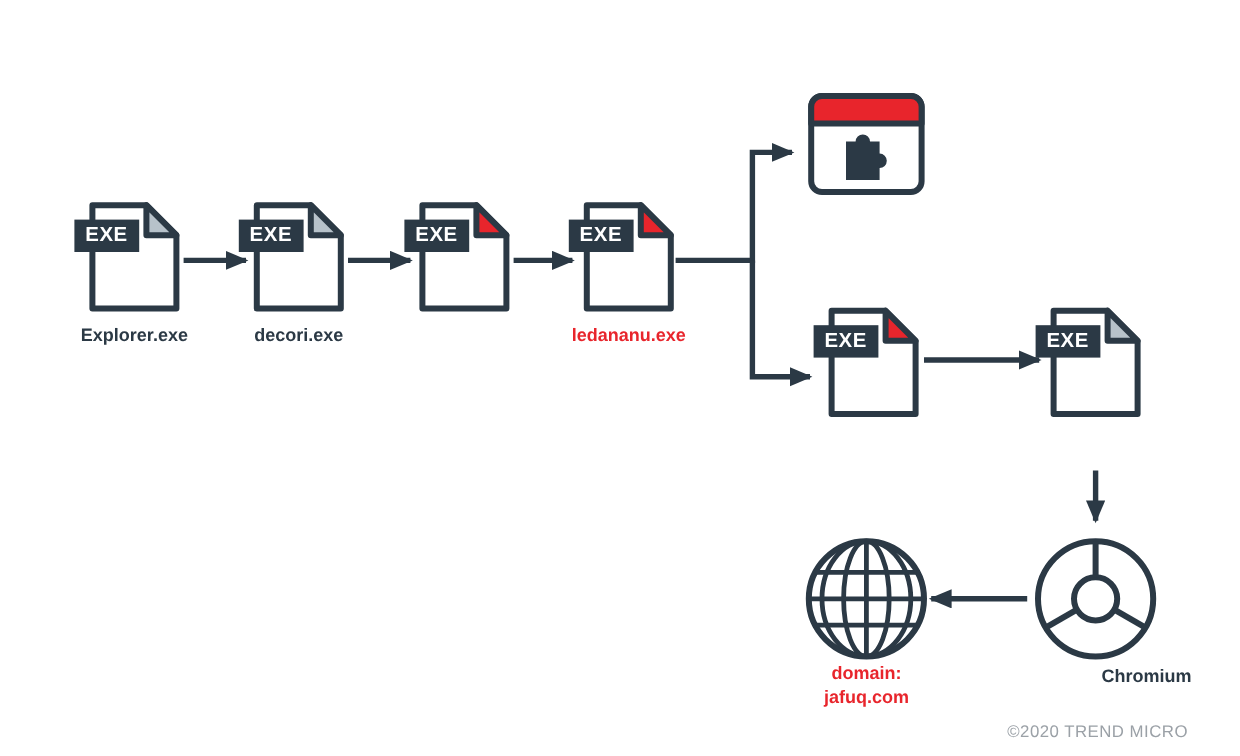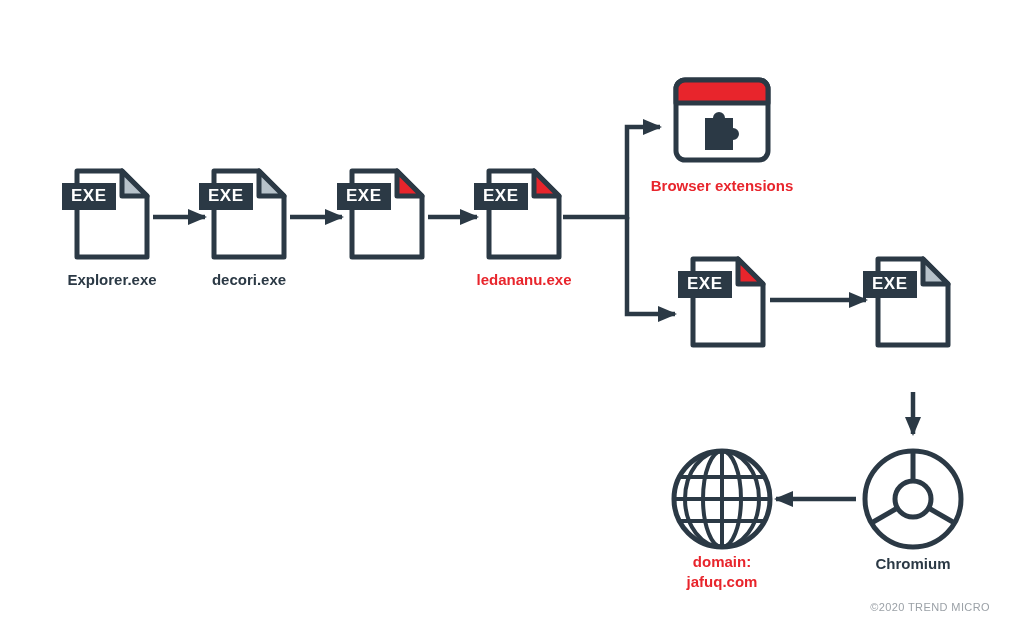--- a/index.html
+++ b/index.html
@@ -79,21 +79,21 @@
   .browser-header{
     fill:var(--red,#e8252c);
     stroke:var(--dark,#2b3945);
     stroke-width:5;
     stroke-linejoin:round;
   }
   .copyright{
     position:absolute;
     right:43px;
     top:585px;
-    font-size:11px;
+    font-size:14px;
     letter-spacing:.4px;
     color:var(--copyright_gray,#9ba1a7);
   }
 </style>
 </head>
 <body>
 
 <div class="canvas">
 
   <svg class="connector-layer" width="1033" height="630" viewBox="0 0 1033 630">
@@ -147,21 +147,20 @@
   </div>
   <div class="node-label red" style="left:444px;top:254px;">ledananu.exe</div>
 
   <div class="node" style="left:672px;top:60px;">
     <svg width="100" height="88" viewBox="0 0 100 88">
       <rect class="icon-stroke" x="4" y="4" width="92" height="80" rx="9" fill="#fff"></rect>
       <path class="browser-header" d="M4 13 a9 9 0 0 1 9 -9 H87 a9 9 0 0 1 9 9 V27 H4 Z"></path>
       <path class="icon-fill-dark" d="M33 42 h8 a6 6 0 1 1 12 0 h8 v10 a6 6 0 1 1 0 12 v10 H33 Z"></path>
     </svg>
   </div>
-  <div class="node-label red wide" style="left:622px;top:160px;">Browser extensions</div>
 
   <div class="node" style="left:688px;top:238px;">
     <svg width="80" height="96" viewBox="0 0 80 96">
       <path class="file-body" d="M5 5 H50 L75 30 V91 H5 Z"></path>
       <path class="fold red" d="M50 5 V30 H75 Z"></path>
     </svg>
     <div class="exe-badge">EXE</div>
   </div>
 
   <div class="node" style="left:873px;top:238px;">
@@ -174,21 +173,21 @@
 
   <div class="node" style="left:858px;top:428px;">
     <svg width="110" height="110" viewBox="0 0 110 110">
       <circle class="icon-stroke" cx="55" cy="55" r="48" fill="#fff"></circle>
       <circle class="icon-stroke" cx="55" cy="55" r="18"></circle>
       <line class="icon-stroke" x1="55" y1="37" x2="55" y2="7"></line>
       <line class="icon-stroke" x1="39.4" y1="64" x2="13.4" y2="79"></line>
       <line class="icon-stroke" x1="70.6" y1="64" x2="96.6" y2="79"></line>
     </svg>
   </div>
-  <div class="node-label dark" style="left:833px;top:538px;">Chromium</div>
+  <div class="node-label dark" style="left:833px;top:538px;text-align:right;">Chromium</div>
 
   <div class="node" style="left:667px;top:428px;">
     <svg width="110" height="110" viewBox="0 0 110 110">
       <circle class="icon-stroke" cx="55" cy="55" r="48" fill="#fff"></circle>
       <ellipse class="icon-stroke thin" cx="55" cy="55" rx="19" ry="48"></ellipse>
       <ellipse class="icon-stroke thin" cx="55" cy="55" rx="37" ry="48"></ellipse>
       <line class="icon-stroke thin" x1="55" y1="7" x2="55" y2="103"></line>
       <line class="icon-stroke thin" x1="7" y1="55" x2="103" y2="55"></line>
       <line class="icon-stroke thin" x1="13" y1="33" x2="97" y2="33"></line>
       <line class="icon-stroke thin" x1="13" y1="77" x2="97" y2="77"></line>

